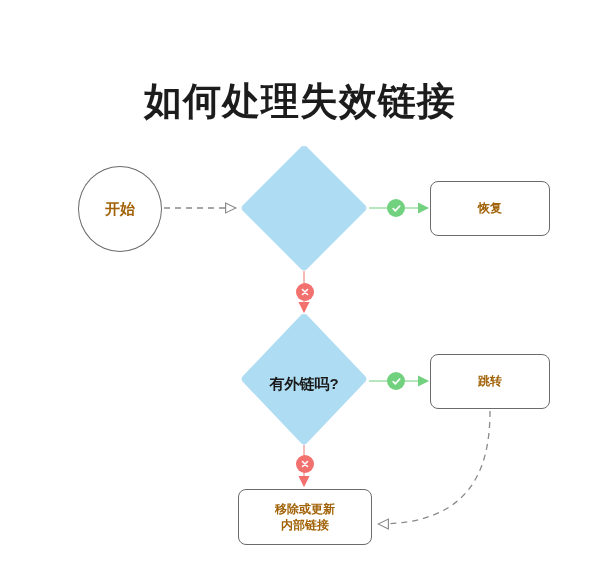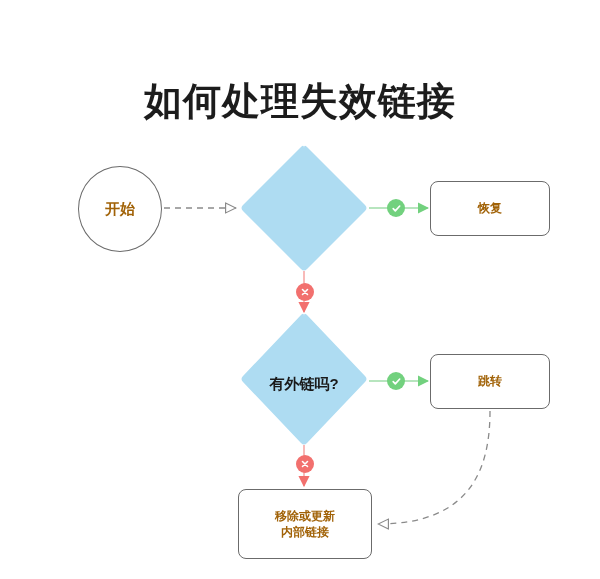--- a/index.html
+++ b/index.html
@@ -74,21 +74,21 @@
   .node-redirect {
     left: 430px;
     top: 354px;
     width: 120px;
     height: 55px;
   }
   .node-remove {
     left: 238px;
     top: 489px;
     width: 134px;
-    height: 70px;
+    height: 56px;
   }
   .node-diamond-label {
     position: absolute;
     display: flex;
     align-items: center;
     justify-content: center;
     text-align: center;
     font-size: 15px;
     font-weight: bold;
     color: #1a1a1a;

